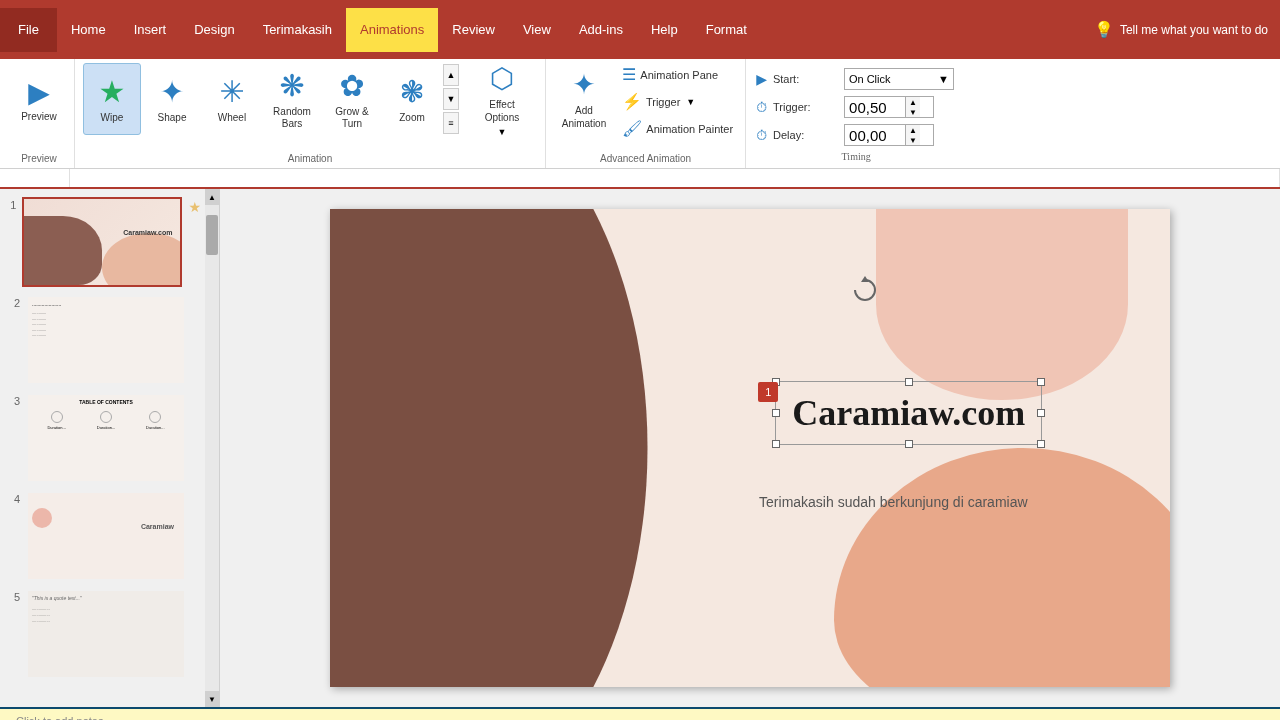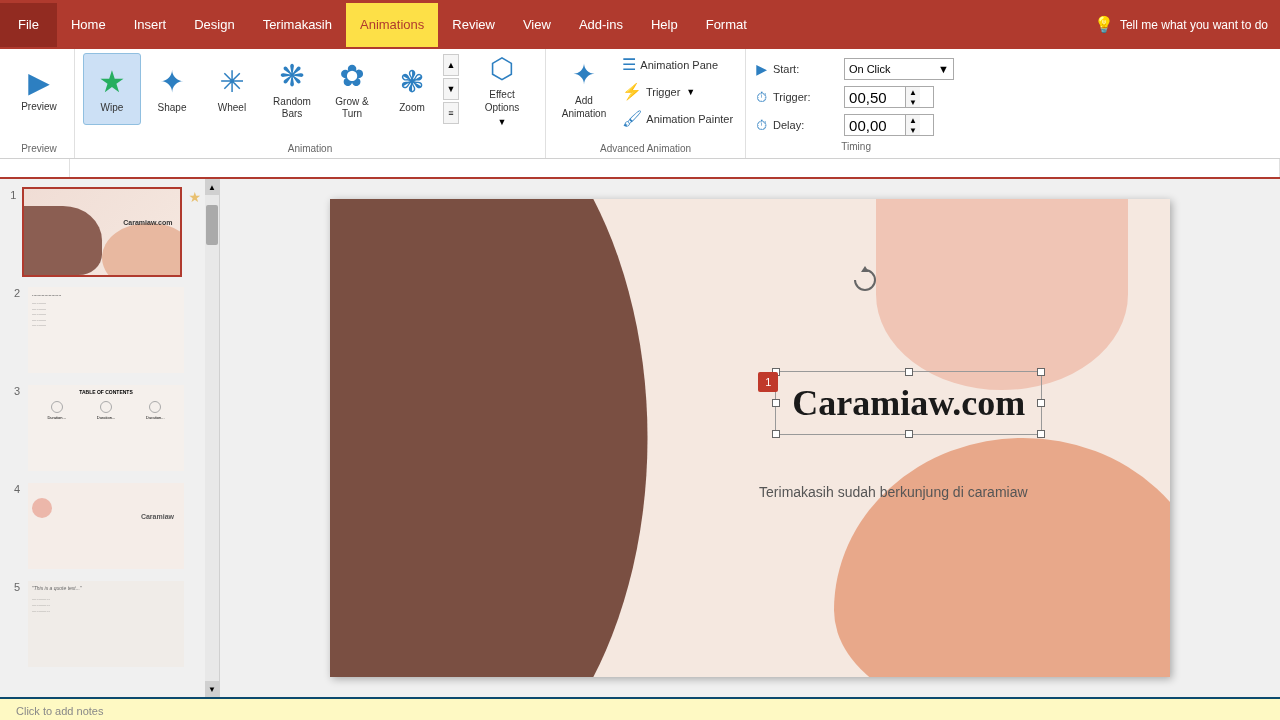--- a/index.html
+++ b/index.html
@@ -3,21 +3,21 @@
   <meta charset="utf-8">
   <style>
     * { margin: 0; padding: 0; box-sizing: border-box; }
     body { font-family: 'Segoe UI', Arial, sans-serif; font-size: 12px; background: #f0f0f0; width: 1280px; height: 720px; overflow: hidden; }
 
     
     .ribbon-tabs {
       display: flex;
       align-items: center;
       background: #b03a2e;
-      height: 49px;
+      height: 59px;
       padding-left: 0;
     }
     .ribbon-tab {
       padding: 0 14px;
       height: 44px;
       display: flex;
       align-items: center;
       color: white;
       font-size: 13px;
       cursor: pointer;
@@ -598,21 +598,21 @@
       <span class="timing-clock-icon">⏱</span>
       <span class="timing-label">Delay:</span>
       <div class="timing-input-wrap">
         <input class="timing-input" type="text" value="00,00" style="">
         <div class="timing-spinner">
           <div class="timing-spinner-btn">▲</div>
           <div class="timing-spinner-btn">▼</div>
         </div>
       </div>
     </div>
-    <span style="font-size:10px; color:#666; text-align:center; margin-top:auto;">Timing</span>
+    <span style="font-size:10px; color:#666; text-align:center; margin-top:auto;font-family:Liberation Serif, serif;">Timing</span>
   </div>
 </div>
 
 <div style="display:flex; background:white; border-bottom:2px solid #b03a2e; height:20px;">
   <div style="width:70px; border-right:1px solid #e0e0e0;"></div>
   <div style="flex:1; border-right:1px solid #e0e0e0;"></div>
 </div>
 
 <div class="main-area">
 

